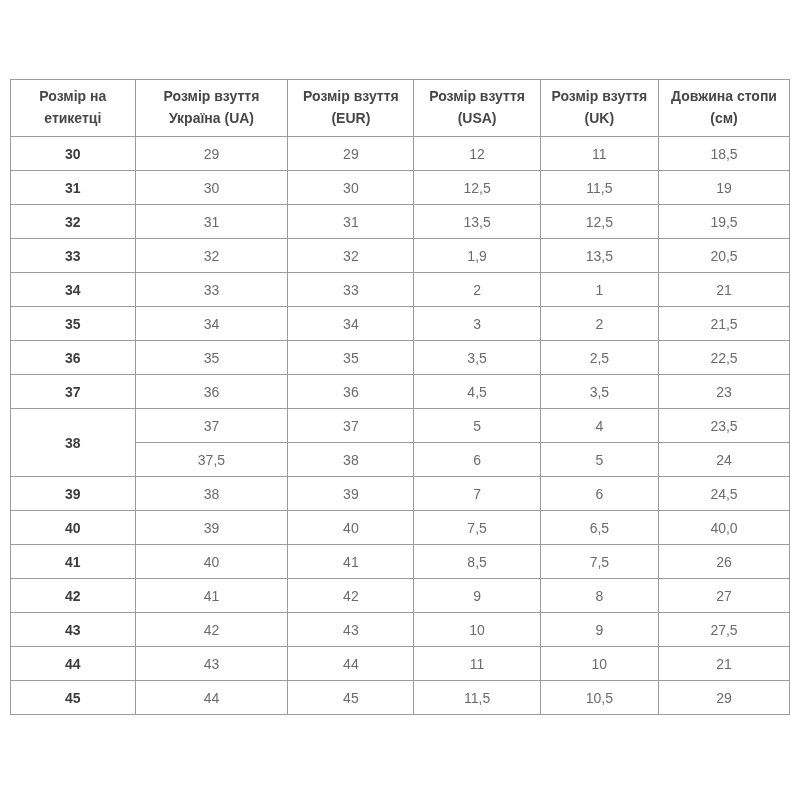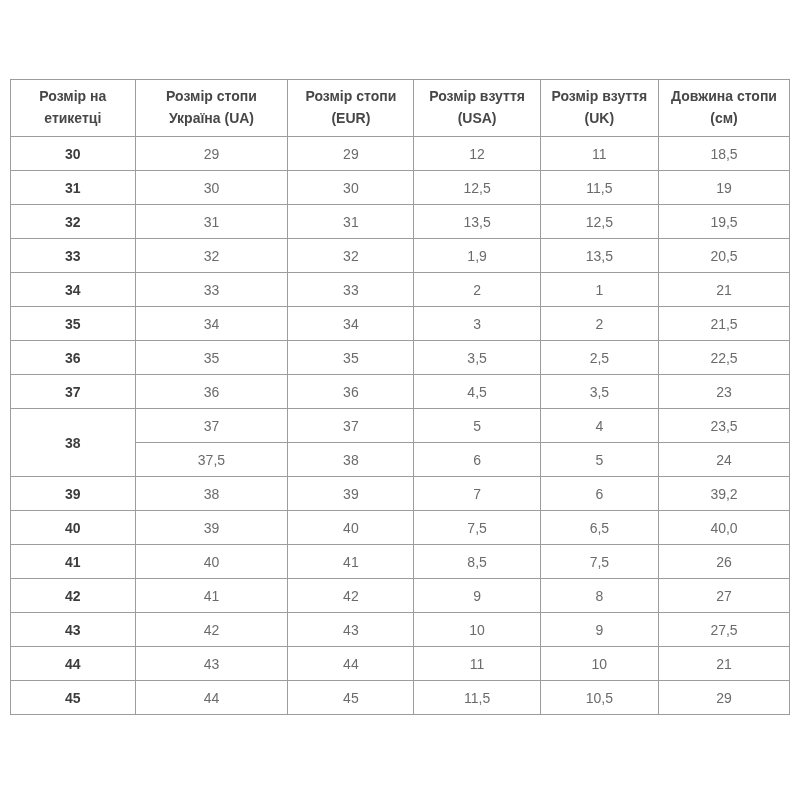--- a/index.html
+++ b/index.html
@@ -64,22 +64,22 @@
         <col style="width:16.0%">
         <col style="width:19.6%">
         <col style="width:16.2%">
         <col style="width:16.2%">
         <col style="width:15.2%">
         <col style="width:16.8%">
       </colgroup>
       <thead>
         <tr>
           <th>Розмір на етикетці</th>
-          <th>Розмір стопи Україна (UA)</th>
-          <th>Розмір стопи (EUR)</th>
+          <th>Розмір взуття Україна (UA)</th>
+          <th>Розмір взуття (EUR)</th>
           <th>Розмір взуття (USA)</th>
           <th>Розмір взуття (UK)</th>
           <th>Довжина стопи (см)</th>
         </tr>
       </thead>
       <tbody>
           <tr>
             <td class="row-label">30</td>
             <td>29</td>
             <td>29</td>
@@ -157,21 +157,21 @@
             <td>6</td>
             <td>5</td>
             <td>24</td>
           </tr>
           <tr>
             <td class="row-label">39</td>
             <td>38</td>
             <td>39</td>
             <td>7</td>
             <td>6</td>
-            <td>39,2</td>
+            <td>24,5</td>
           </tr>
           <tr>
             <td class="row-label">40</td>
             <td>39</td>
             <td>40</td>
             <td>7,5</td>
             <td>6,5</td>
             <td>40,0</td>
           </tr>
           <tr>

